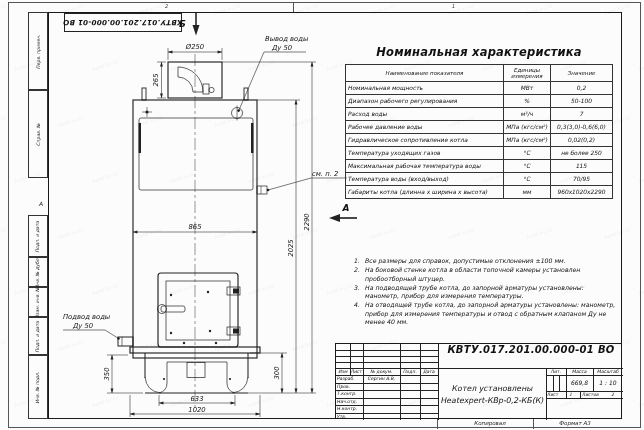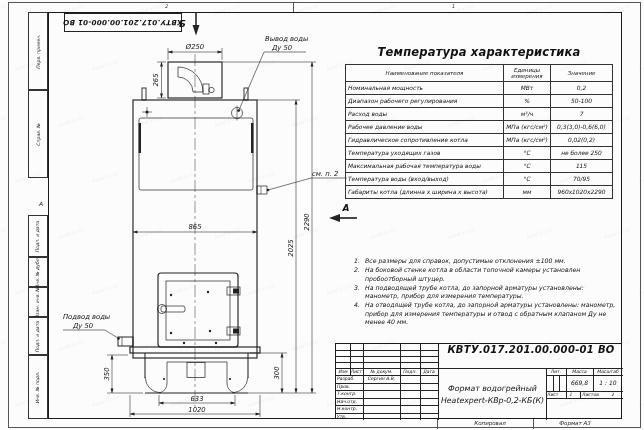--- a/index.html
+++ b/index.html
@@ -232,21 +232,21 @@
     </g>
 
     <g>
       <text class="dtb" x="286" y="201" text-anchor="middle">А</text>
       <line x1="297" y1="208" x2="279" y2="208" stroke="#1a1a1a" stroke-width="1.6"></line>
       <path d="M280,204 L269,208 L280,212 Z" fill="#222"></path>
     </g>
   </svg>
 
   <div class="spec">
-    <div class="spec-title">Температура характеристика</div>
+    <div class="spec-title">Номинальная характеристика</div>
     <table>
       <colgroup>
           <col style="width:158px">
           <col style="width:47px">
           <col style="width:62px">
         </colgroup>
       <tbody>
           <tr>
         <th>Наименование показателя</th>
         <th>
@@ -360,21 +360,21 @@
     <div class="cell" style="left:1px;top:31px;width:26px;line-height:7.5px;text-align:left">Разраб.</div>
     <div class="cell" style="left:27px;top:31px;width:37px;line-height:7.5px">Сергин А.В.</div>
     <div class="cell" style="left:1px;top:38.5px;width:26px;line-height:7.5px;text-align:left">Пров.</div>
     <div class="cell" style="left:1px;top:46px;width:26px;line-height:7.5px;text-align:left">Т.контр.</div>
     <div class="cell" style="left:1px;top:53.5px;width:26px;line-height:7.5px;text-align:left">Нач.отд.</div>
     <div class="cell" style="left:1px;top:61px;width:26px;line-height:7.5px;text-align:left">Н.контр.</div>
     <div class="cell" style="left:1px;top:68.5px;width:26px;line-height:7.5px;text-align:left">Утв.</div>
 
     <div class="docnum">КВТУ.017.201.00.000-01 ВО</div>
     <div class="prodname">
-      <span>Формат водогрейный</span>
+      <span>Котел установлены</span>
       <span>Heatexpert-КВр-0,2-КБ(К)</span>
     </div>
 
     <div class="cell" style="left:210px;top:24px;width:20px;line-height:7px">Лит.</div>
     <div class="cell" style="left:230px;top:24px;width:27px;line-height:7px">Масса</div>
     <div class="cell" style="left:257px;top:24px;width:30px;line-height:7px">Масштаб</div>
     <div class="cell" style="left:230px;top:31px;width:27px;line-height:16px;font-size:6px">669,8</div>
     <div class="cell" style="left:257px;top:31px;width:30px;line-height:16px;font-size:6px">1 : 10</div>
 
     <div class="cell" style="left:211px;top:47px;width:20px;line-height:7px;text-align:left">Лист</div>

